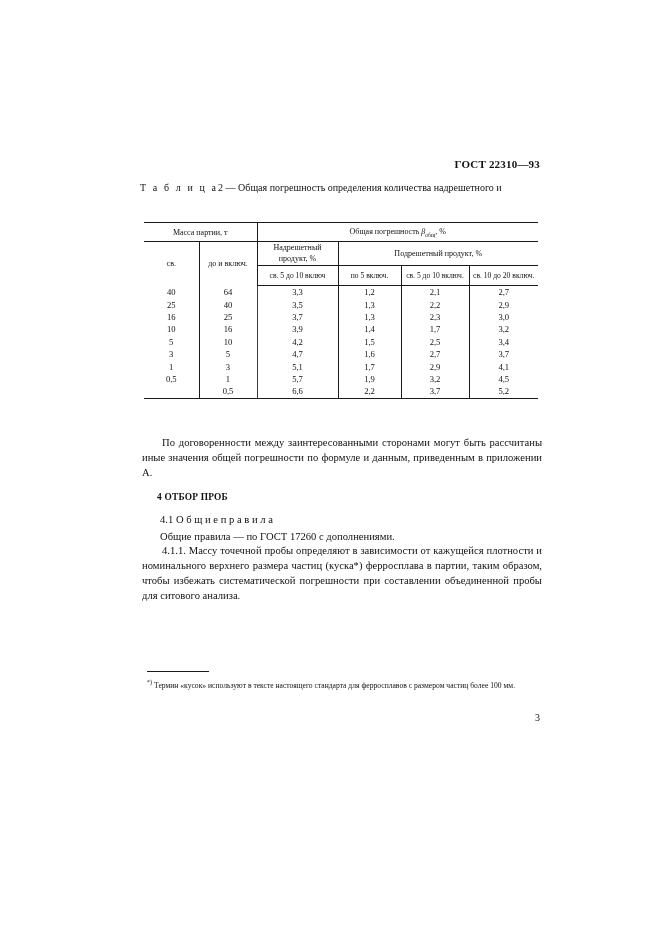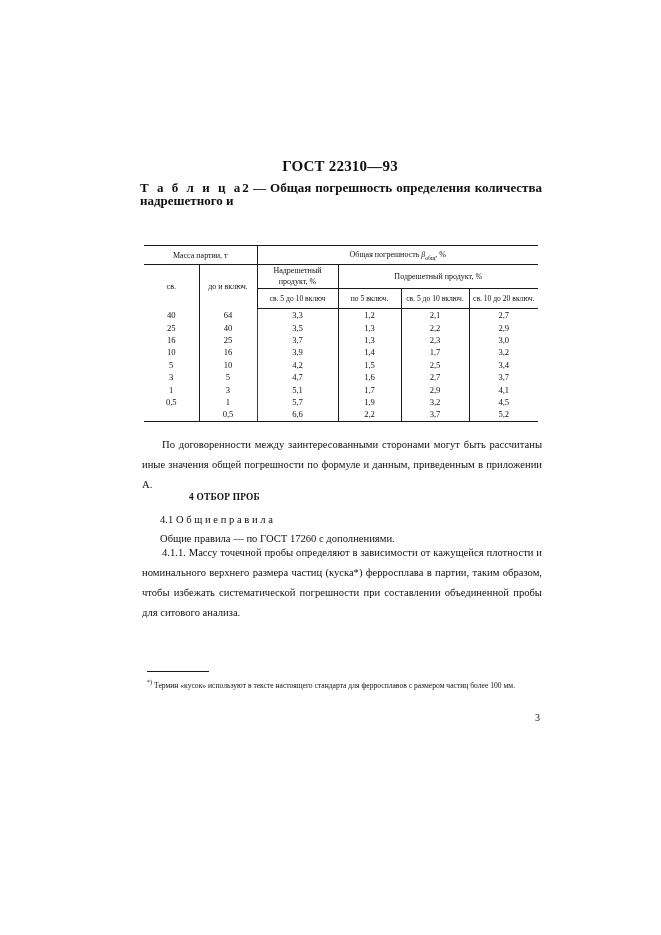--- a/index.html
+++ b/index.html
@@ -22,55 +22,54 @@
     width: 661px;
     height: 935px;
   }
 
   
   .running-head {
     position: absolute;
     left: 140px;
     top: 158px;
     width: 400px;
-    text-align: center;
+    text-align: right;
     font-weight: bold;
-    font-size: 15px;
+    font-size: 11px;
     letter-spacing: 0.2px;
   }
 
   
   .table-caption {
     position: absolute;
     left: 140px;
     top: 182px;
     width: 402px;
-    font-size: 13px;
+    font-size: 10px;
     line-height: 12.6px;
     text-align: justify;
-    font-weight: bold;
   }
   .caption-label {
     letter-spacing: 2.1px;
   }
   .caption-num {
     letter-spacing: 0;
   }
   .caption-body {
     display: block;
     margin-left: 91px;
     margin-top: -12.6px;
     text-align: justify;
   }
 
   
   .tbl {
     position: absolute;
     left: 144px;
-    top: 245px;
+    top: 222px;
     width: 394px;
     border-collapse: collapse;
     font-size: 8px;
     color: #111;
   }
   .tbl td, .tbl th {
     padding: 0;
     font-weight: normal;
     vertical-align: middle;
     text-align: center;
@@ -108,37 +107,36 @@
 
   
   .vline-faint { border-right: 0.8px solid #3a3a3a; }
 
   
   .para {
     position: absolute;
     left: 142px;
     width: 400px;
     font-size: 10.6px;
-    line-height: 20px;
+    line-height: 15px;
     text-align: justify;
     text-justify: inter-word;
   }
   .para p {
     margin: 0;
     text-indent: 20px;
   }
   .para p.noindent { text-indent: 0; }
 
   .heading-bold {
     position: absolute;
     left: 157px;
     font-size: 9.4px;
     font-weight: bold;
     letter-spacing: 0.2px;
-    margin-left: 32px;
   }
   .heading-spaced {
     position: absolute;
     left: 160px;
     font-size: 10.6px;
   }
 
   
   .footnote-rule {
     position: absolute;

